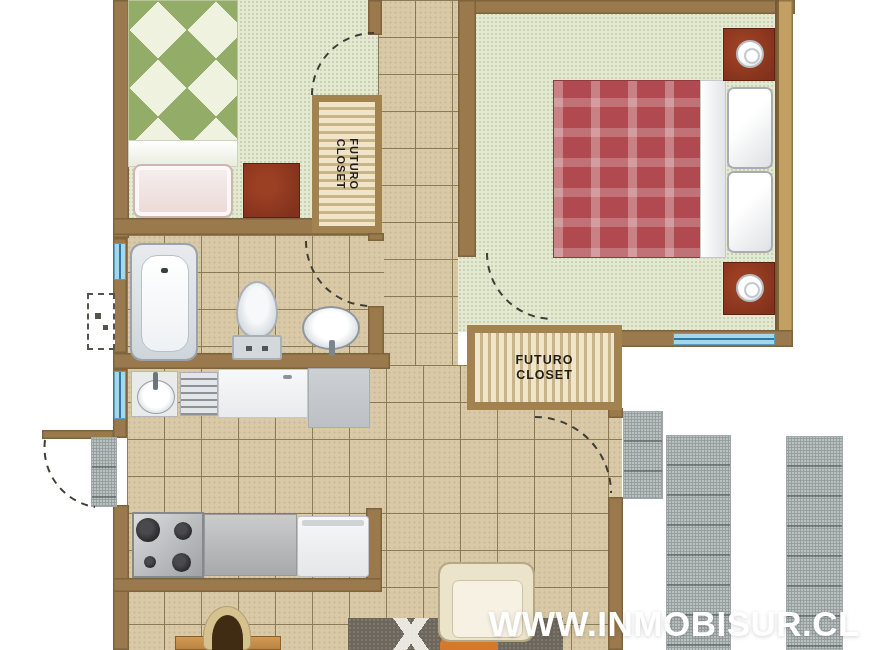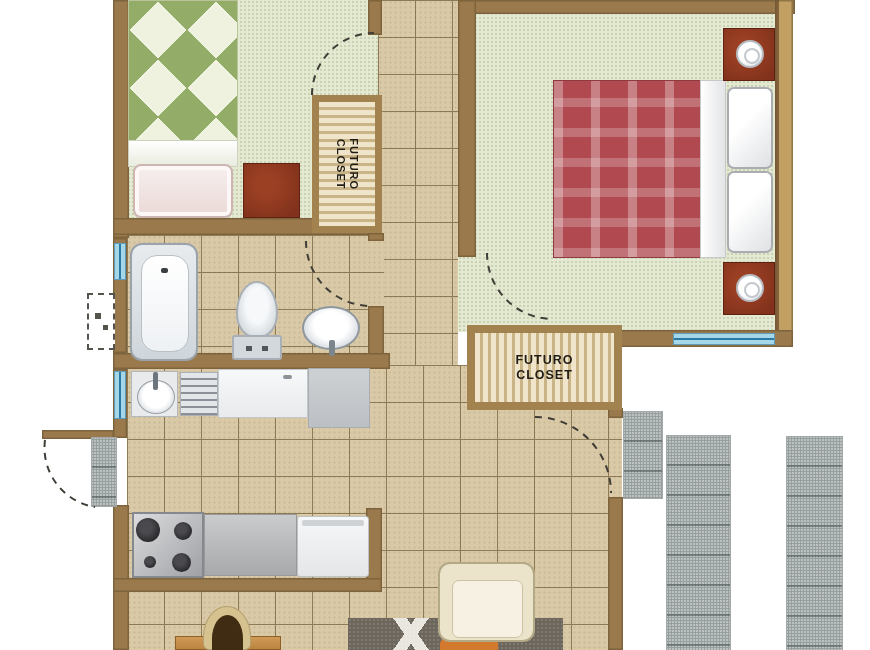--- a/index.html
+++ b/index.html
@@ -269,14 +269,15 @@
   <div class="paver pv4"></div>
 
   <svg class="arcs" viewBox="0 0 870 650" xmlns="http://www.w3.org/2000/svg">
     <path d="M 312,95 A 62 62 0 0 1 374,33"></path>
     <path d="M 306,241 A 65 65 0 0 0 371,306"></path>
     <path d="M 487,253 A 66 66 0 0 0 553,319"></path>
     <path d="M 535,417 A 76 76 0 0 1 611,493"></path>
     <path d="M 45,440 A 60 60 0 0 0 95,507"></path>
   </svg>
 
+  <div class="watermark">WWW.INMOBISUR.CL</div>
 
 </div>
 
 </body></html>

